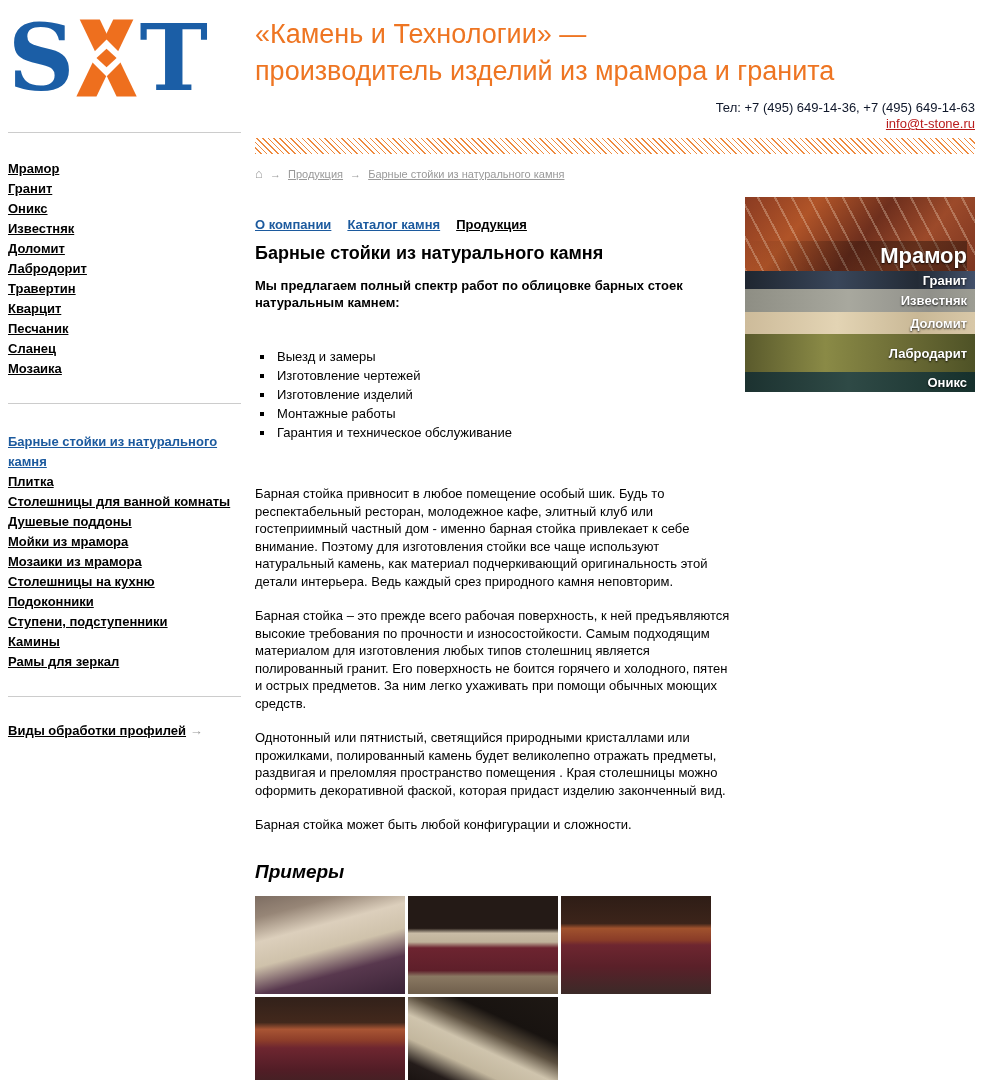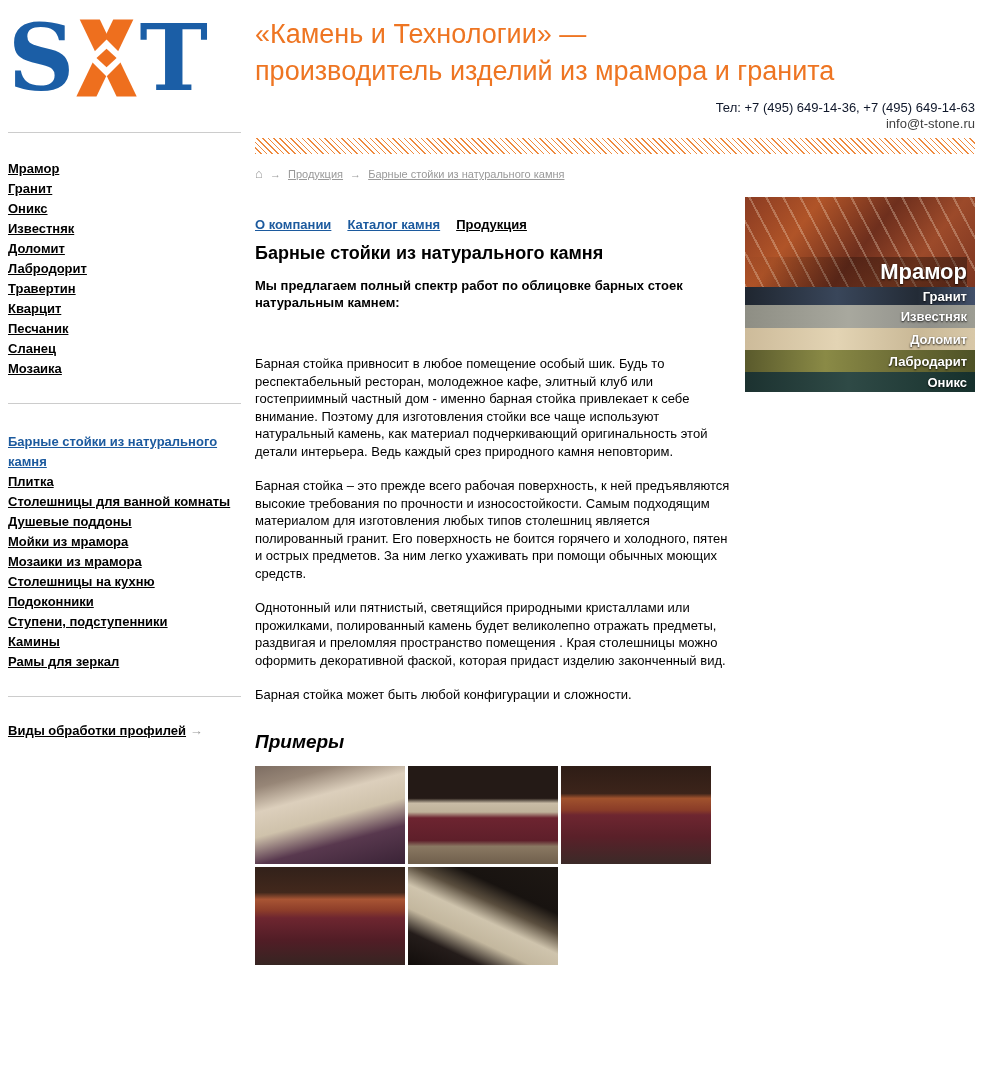--- a/index.html
+++ b/index.html
@@ -23,21 +23,21 @@
     font-family: "DejaVu Serif", serif; font-weight: bold;
     font-size: 92px; line-height: 96px; color: #1b5ea6;
   }
   .logo svg { margin: 0 -6px; }
   .site-title {
     color: #ee7522; font-size: 27px; line-height: 37px; font-weight: normal;
     padding-top: 6px;
   }
   .contact { text-align: right; padding-right: 0; margin-top: 10px; line-height: 16px; }
   .contact .phone { color: #0f172a; }
-  .contact a { color: #404040; }
+  .contact a { color: #b91c1c; text-decoration: underline; }
 
   
   .hatch-orange {
     height: 16px; margin-top: 6px;
     background: repeating-linear-gradient(45deg, #ef8a3e 0 1px, #ffffff 1px 4px);
   }
 
   
   .breadcrumb { margin-top: 12px; font-size: 11px; color: #999; }
   .breadcrumb a { color: #999; text-decoration: underline; }
@@ -96,21 +96,21 @@
       linear-gradient(128deg, #8a3b22 0%, #b05428 26%, #6e2f1d 52%, #9c4a2a 74%, #7c3520 100%);
   }
   .band-marble .stone-label {
     font-size: 22px; line-height: 26px; display: block; width: 100%; text-align: right;
     background: linear-gradient(90deg, rgba(0,0,0,0) 0%, rgba(0,0,0,.35) 70%);
     padding: 2px 0;
   }
   .band-granite  { height: 18px; background: linear-gradient(90deg,#1f2630,#39465a 40%,#232b36 75%,#42506a); }
   .band-limestone{ height: 23px; background: linear-gradient(90deg,#8e8e84,#a8a89e 45%,#90908a 80%,#9d9d93); }
   .band-dolomite { height: 22px; background: linear-gradient(90deg,#cdbb9a,#e3d4b4 40%,#c9b896 75%,#d8c8a8); }
-  .band-labra    { height: 22px; background: linear-gradient(90deg,#5a5a2c,#8a8a46 35%,#6b6b35 70%,#4e5226); }
+  .band-labra    { height: 38px; background: linear-gradient(90deg,#5a5a2c,#8a8a46 35%,#6b6b35 70%,#4e5226); }
   .band-onyx     { height: 20px; background: linear-gradient(90deg,#1c3230,#2f4a46 45%,#203a36 80%,#16302c); }
 </style>
 </head>
 <body>
 
 <div class="row header">
   <div class="left-col">
     <div class="logo">
       <span class="letter">S</span>
       <svg width="92" height="96" viewBox="0 0 92 96">
@@ -189,20 +189,27 @@
         <nav class="topnav">
           <a>О компании</a>
           <a>Каталог камня</a>
           <a class="current">Продукция</a>
         </nav>
 
         <h1 class="page-title">Барные стойки из натурального камня</h1>
 
         <p class="intro">Мы предлагаем полный спектр работ по облицовке  барных стоек натуральным камнем:</p>
 
+        <ul class="bullets">
+          <li>Выезд и замеры</li>
+          <li>Изготовление чертежей</li>
+          <li>Изготовление изделий</li>
+          <li>Монтажные работы</li>
+          <li>Гарантия и техническое обслуживание</li>
+        </ul>
 
         <p class="para" style="margin-top:44px">Барная стойка привносит в любое помещение особый шик. Будь то респектабельный ресторан, молодежное кафе, элитный клуб или гостеприимный частный дом - именно барная стойка привлекает к себе внимание. Поэтому для изготовления стойки все чаще используют натуральный камень, как материал подчеркивающий оригинальность этой детали интерьера. Ведь каждый срез природного камня неповторим.</p>
         <p class="para">Барная стойка – это прежде всего рабочая поверхность, к ней предъявляются высокие требования по прочности и износостойкости. Самым подходящим материалом для изготовления любых типов столешниц является полированный гранит. Его поверхность не боится горячего и холодного, пятен и острых предметов. За ним легко ухаживать при помощи обычных моющих средств.</p>
         <p class="para">Однотонный или пятнистый, светящийся природными кристаллами или прожилками, полированный камень будет великолепно отражать предметы, раздвигая и преломляя пространство помещения . Края столешницы можно оформить декоративной фаской, которая придаст изделию законченный вид.</p>
         <p class="para">Барная стойка может быть любой конфигурации и сложности.</p>
 
         <h2 class="examples-title">Примеры</h2>
 
         <div class="gallery">
           <div class="thumb ph1"></div>

